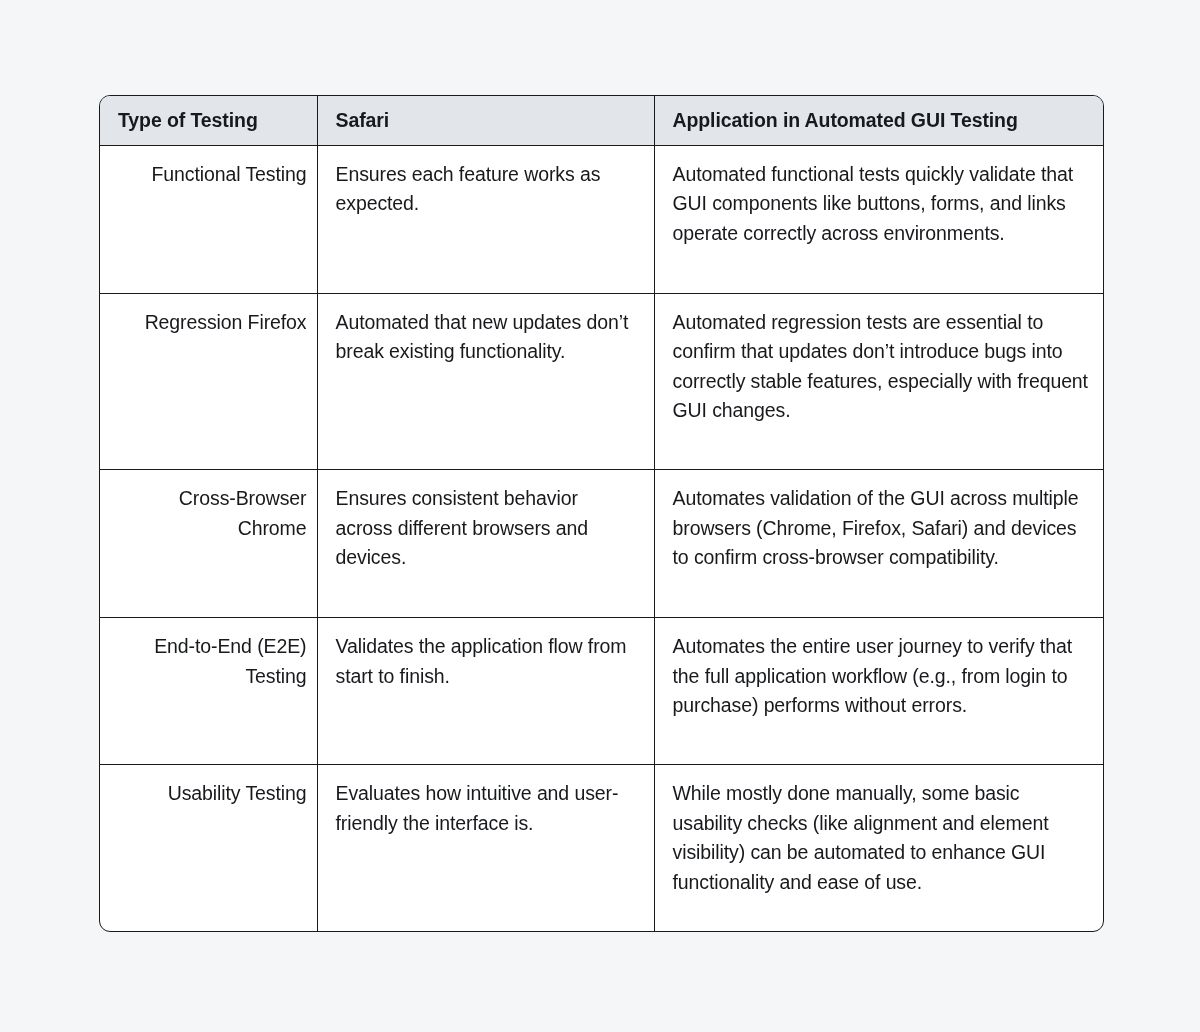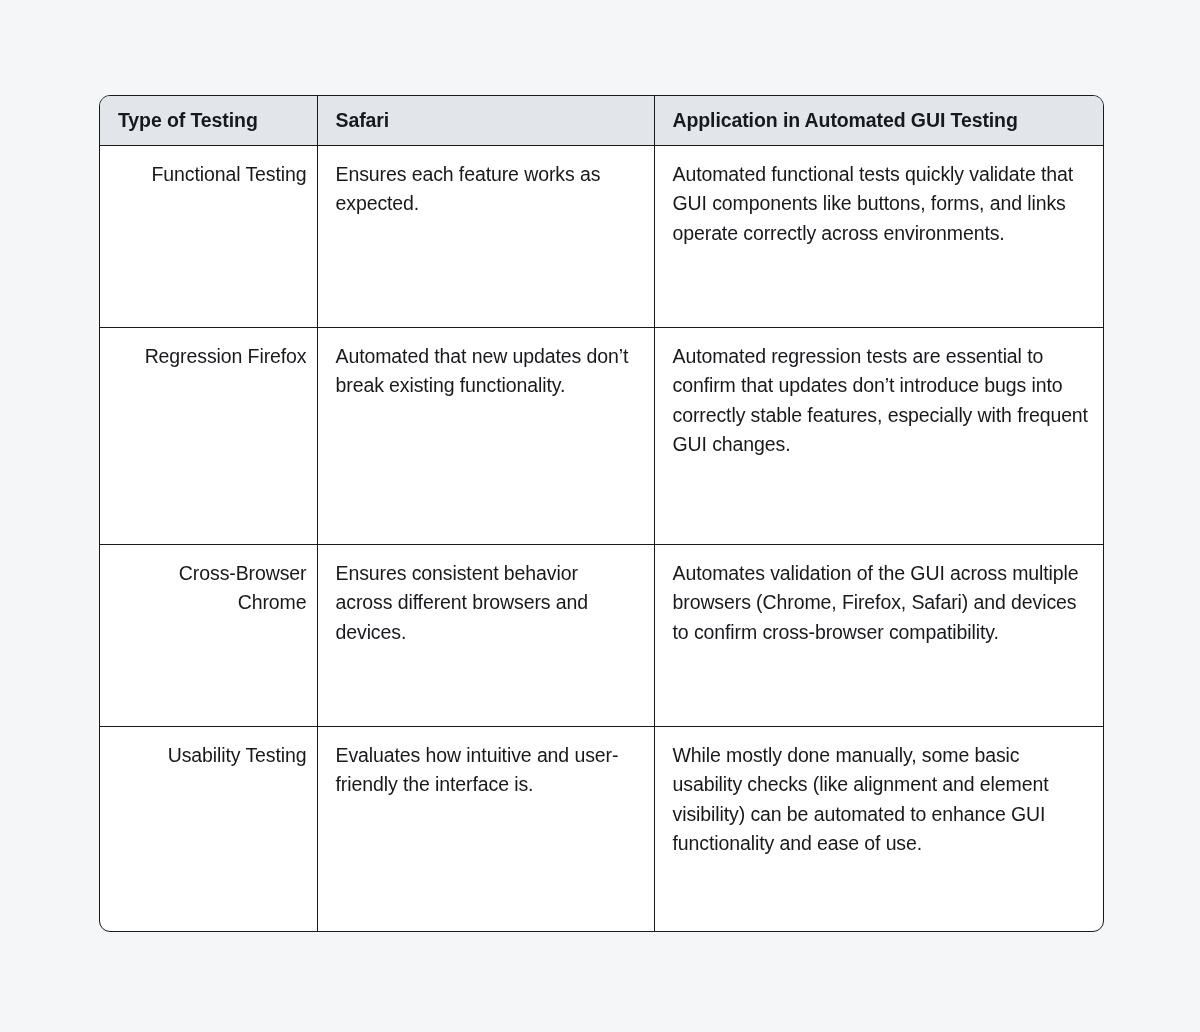--- a/index.html
+++ b/index.html
@@ -130,20 +130,25 @@
         <tr class="r2">
           <td class="type-cell">Regression Firefox</td>
           <td class="purpose-cell">Automated that new updates don’t break existing functionality.</td>
           <td class="application-cell">Automated regression tests are essential to confirm that updates don’t introduce bugs into correctly stable features, especially with frequent GUI changes.</td>
         </tr>
         <tr class="r3">
           <td class="type-cell">Cross-Browser Chrome</td>
           <td class="purpose-cell">Ensures consistent behavior across different browsers and devices.</td>
           <td class="application-cell">Automates validation of the GUI across multiple browsers (Chrome, Firefox, Safari) and devices to confirm cross-browser compatibility.</td>
         </tr>
+        <tr class="r4">
+          <td class="type-cell">End-to-End (E2E) Testing</td>
+          <td class="purpose-cell">Validates the application flow from start to finish.</td>
+          <td class="application-cell">Automates the entire user journey to verify that the full application workflow (e.g., from login to purchase) performs without errors.</td>
+        </tr>
         <tr class="r5">
           <td class="type-cell">Usability Testing</td>
           <td class="purpose-cell">Evaluates how intuitive and user-friendly the interface is.</td>
           <td class="application-cell">While mostly done manually, some basic usability checks (like alignment and element visibility) can be automated to enhance GUI functionality and ease of use.</td>
         </tr>
       </tbody>
     </table>
   </div>
 </div>
 

